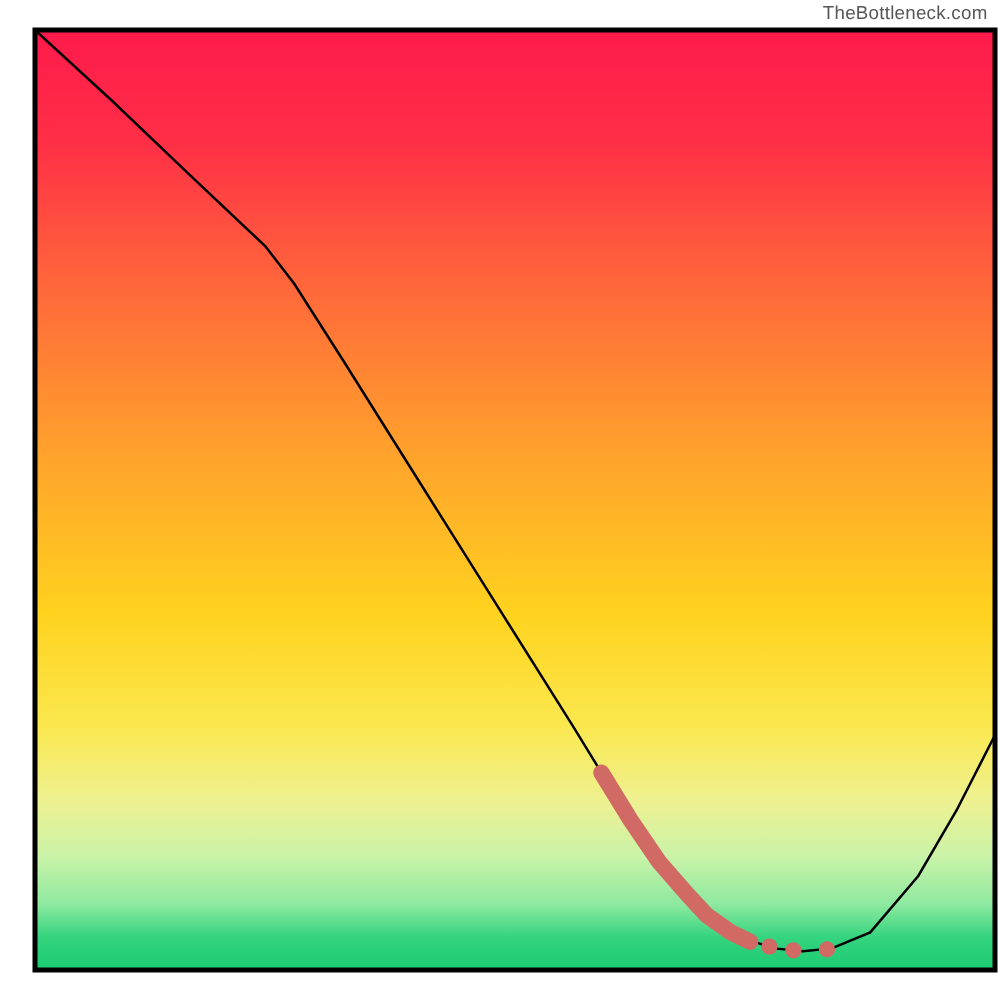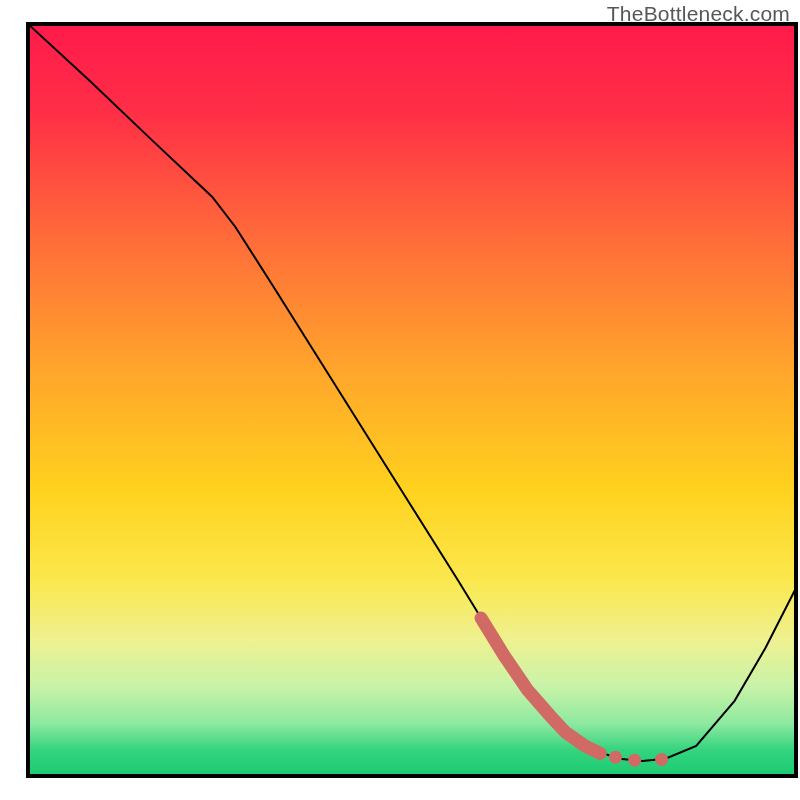--- a/index.html
+++ b/index.html
@@ -13,21 +13,21 @@
   }
   .stage {
     position: relative;
     width: 800px;
     height: 800px;
   }
   .watermark {
     position: absolute;
     top: 2px;
     right: 10px;
-    font-size: 21px;
+    font-size: 15px;
     font-weight: 500;
     color: #575757;
     letter-spacing: 0.2px;
   }
   svg.plot {
     position: absolute;
     left: 0;
     top: 0;
   }
 </style>

